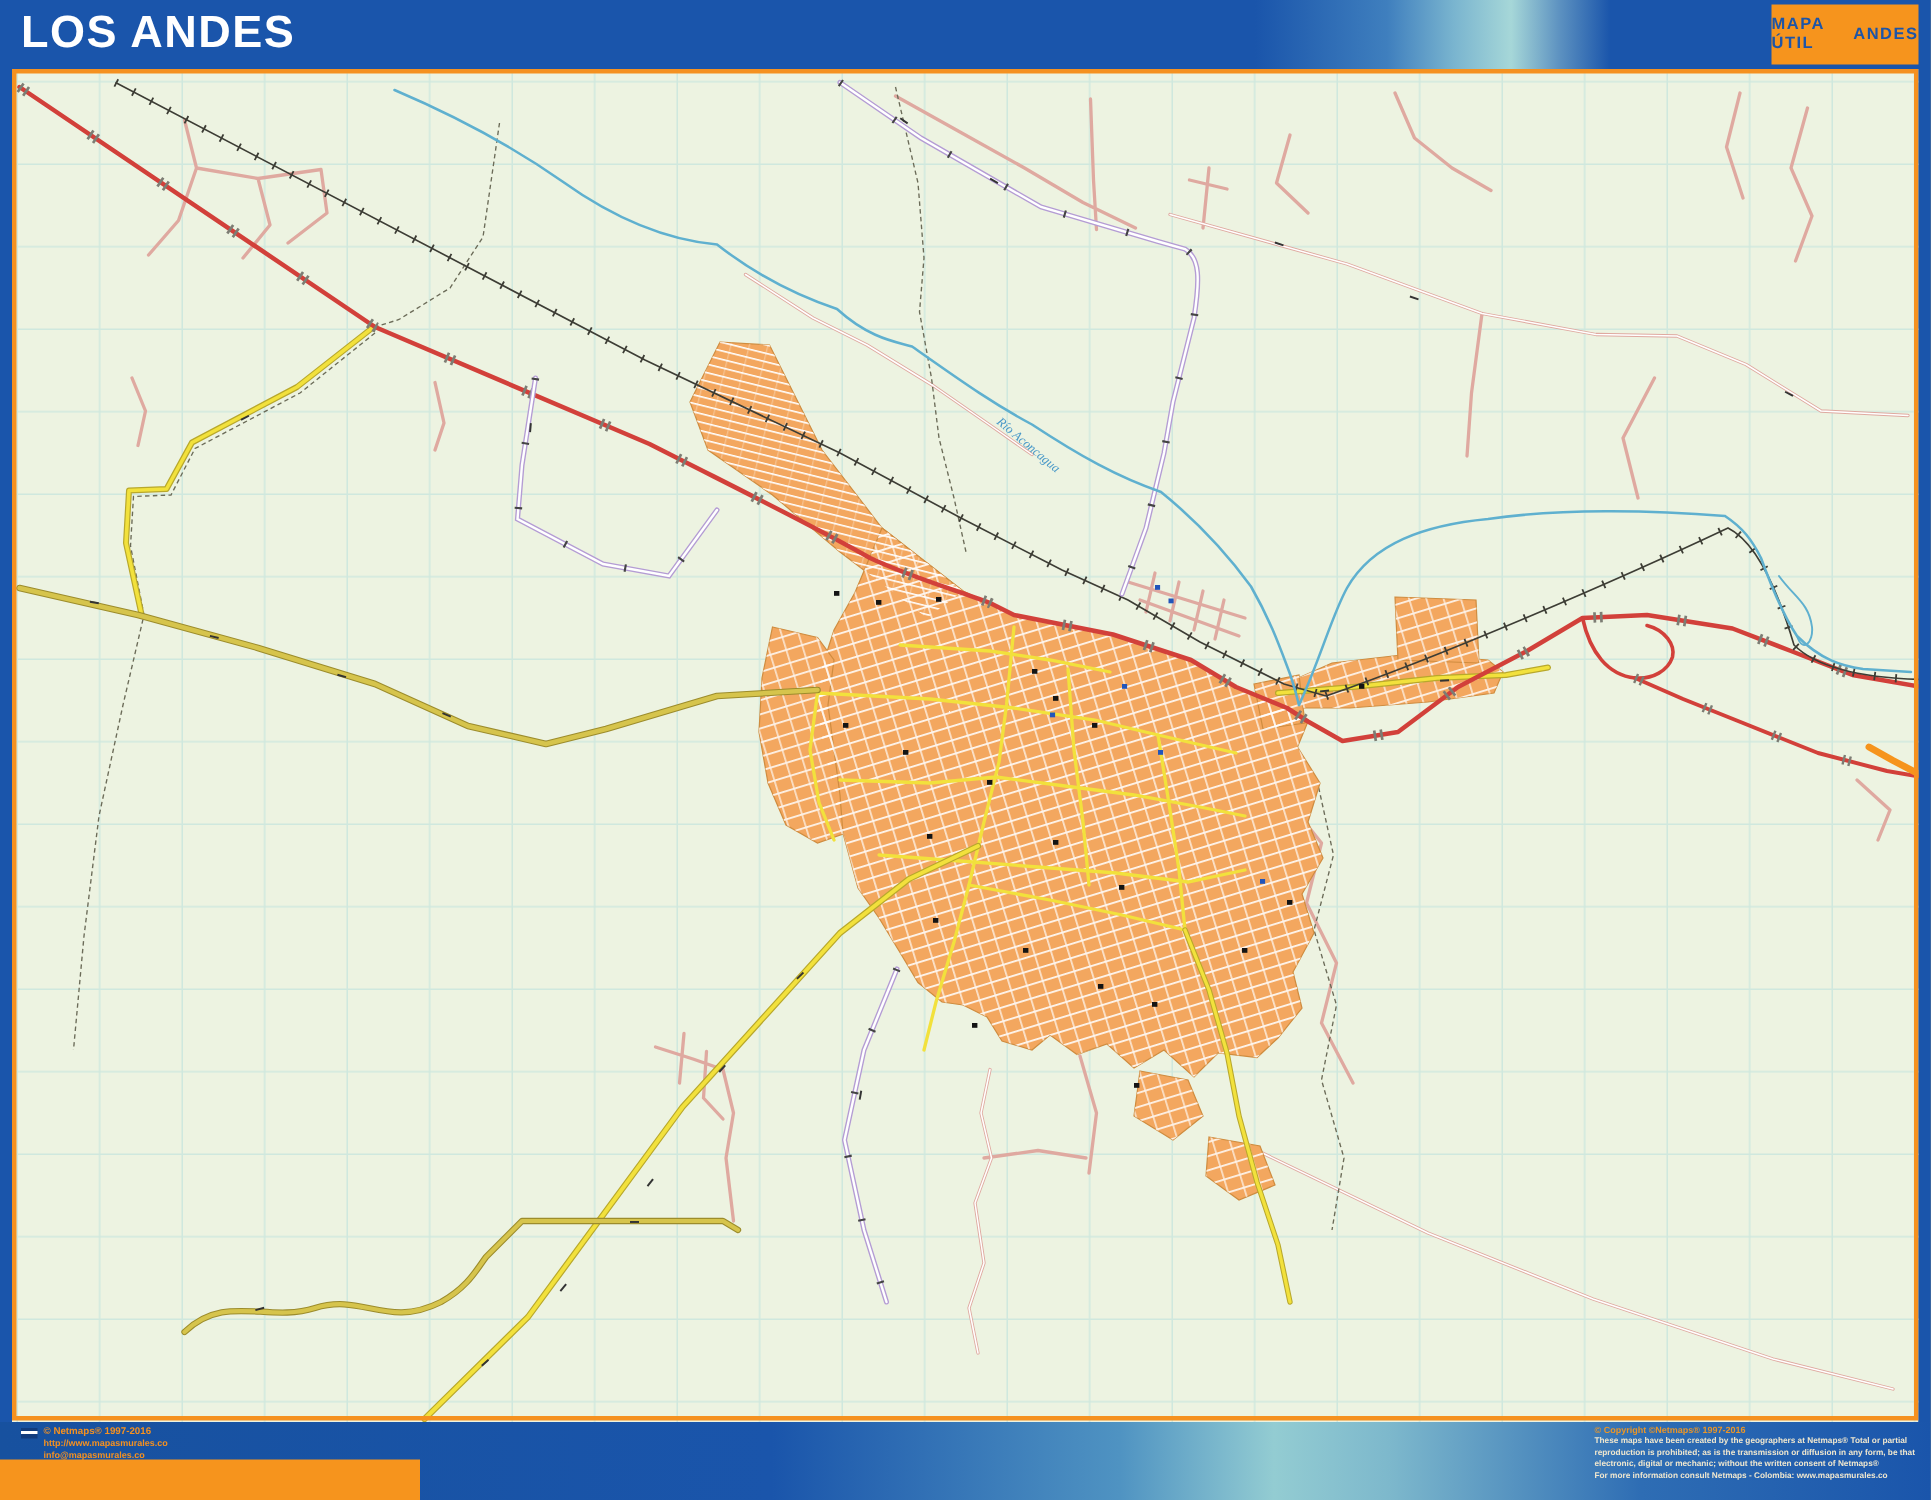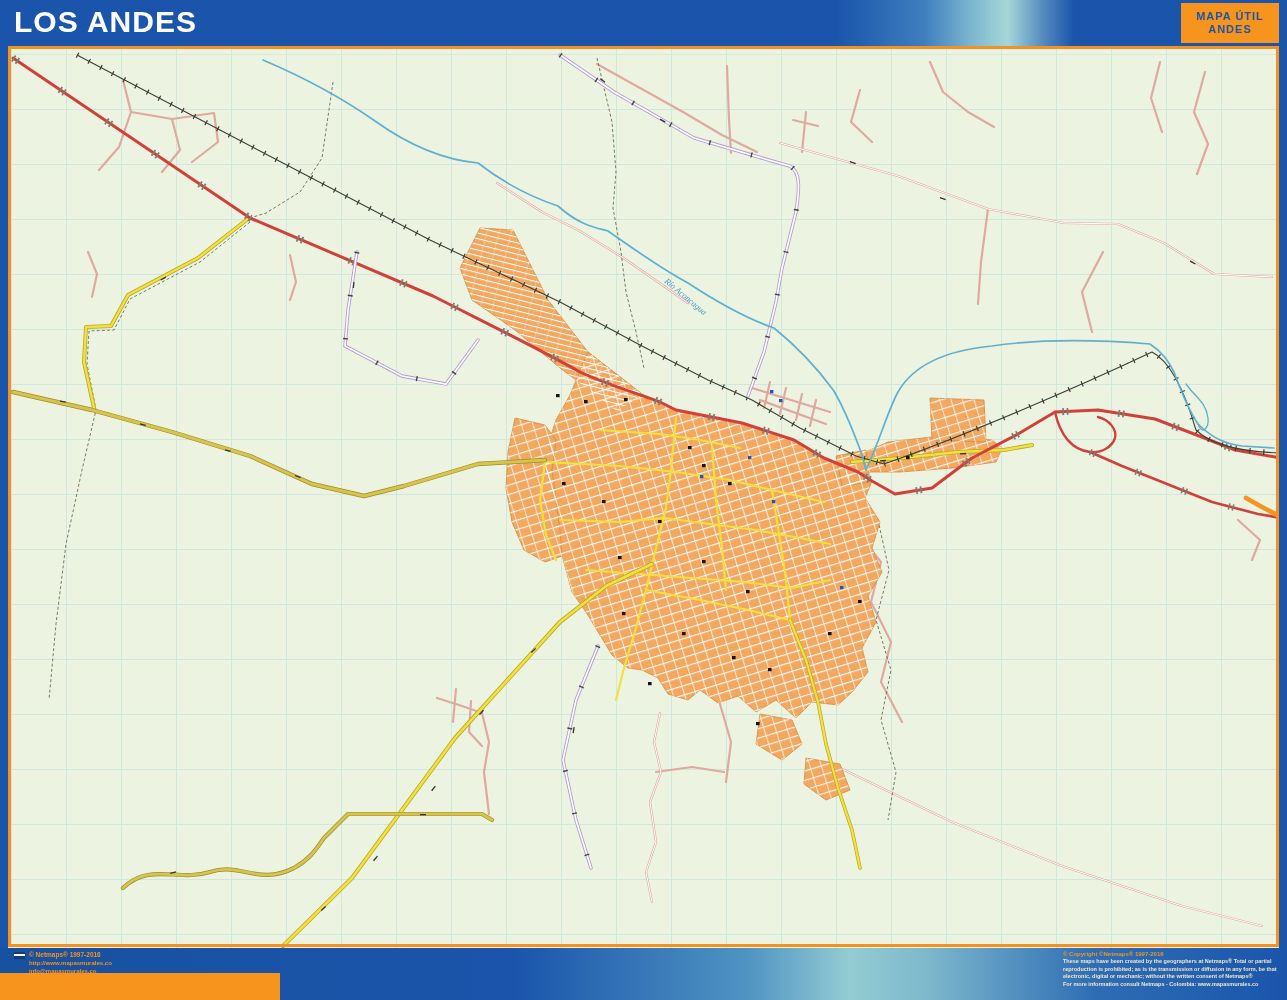--- a/index.html
+++ b/index.html
@@ -4,21 +4,21 @@
 <style>
   html,body{margin:0;padding:0;background:#0f3f85;}
   #poster{position:relative;width:1287px;height:1000px;overflow:hidden;
     background:#1a55ab;font-family:"Liberation Sans",sans-serif;}
   
   #header{position:absolute;left:0;top:0;width:1101px;height:46px;
     background:linear-gradient(90deg,#1a55ab 0%,#1a55ab 76%,#3f7fbe 84%,#79b4cf 88%,#a6d7d8 91.5%,#5b90c0 94.5%,#1a55ab 97.5%,#1a55ab 100%);border-radius:22px;}
   #page-title{position:absolute;left:14px;top:5px;font-size:30px;font-weight:bold;
     color:#ffffff;letter-spacing:1px;}
   #badge{position:absolute;left:1181px;top:3px;width:98px;height:40px;background:#f6941d;
-    display:flex;flex-direction:column;justify-content:center;align-items:center;}
+    display:flex;flex-direction:row;justify-content:center;align-items:center;}
   #badge div{color:#1d55a8;font-size:11px;font-weight:bold;letter-spacing:1px;line-height:13px;}
   
   #map-area{position:absolute;left:8px;top:46px;width:1271px;height:902px;}
   
   #footer{position:absolute;left:0;top:948px;width:1287px;height:52px;
     background:linear-gradient(90deg,#17519f 0%,#1a55ab 40%,#4f93c2 58%,#93ccd2 66%,#7db8cc 72%,#2e6db4 85%,#1a55ab 100%);}
   #footer-left{position:absolute;left:14px;top:3px;}
   #footer-left .row1{display:flex;align-items:center;gap:4px;}
   #flag-icon{width:11px;height:7px;background:#123c7d;position:relative;display:inline-block;}
   #flag-icon::after{content:"";position:absolute;left:0;top:2px;width:11px;height:2px;background:#ffffff;}

